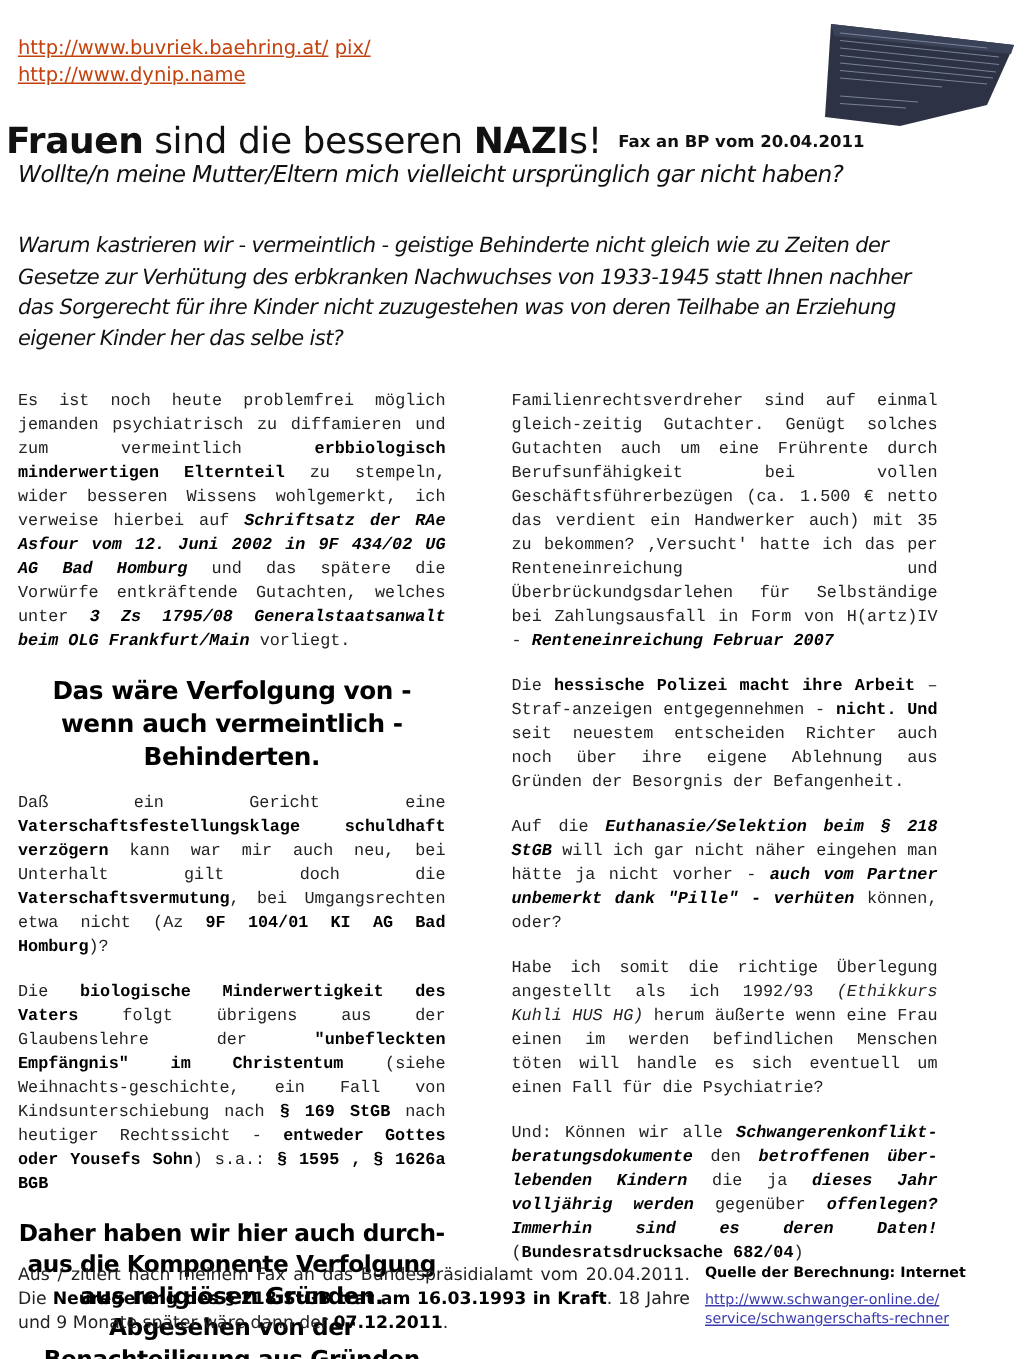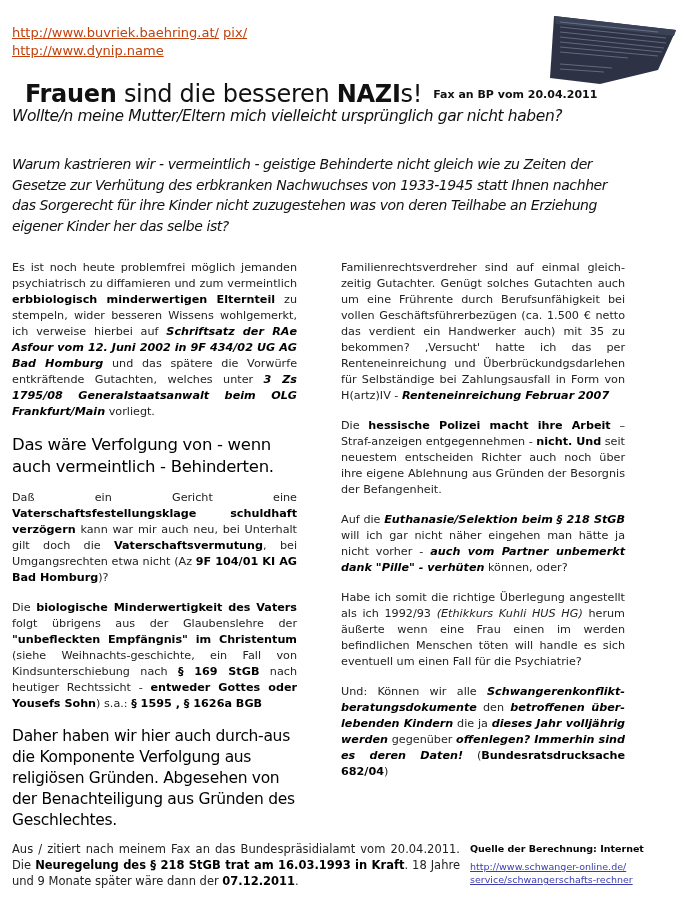--- a/index.html
+++ b/index.html
@@ -5,40 +5,40 @@
   html, body { margin: 0; padding: 0; background: #ffffff; }
   body {
     width: 684px; height: 906px; position: relative; overflow: hidden;
     font-family: "DejaVu Sans", sans-serif; color: #111;
   }
   a { color: #c2410c; text-decoration: underline; }
   .links { position: absolute; left: 12px; top: 24px; font-size: 13px; line-height: 18px; }
   .stone {
     position: absolute; left: 548px; top: 14px; width: 130px; height: 72px;
   }
-  .title-row { position: absolute; left: 25px; top: 80px; white-space: nowrap; }
+  .title-row { position: absolute; left: 4px; top: 80px; white-space: nowrap; }
   .title { font-size: 24px; font-weight: normal; letter-spacing: -0.3px; color: #111; }
   .title b { font-weight: bold; }
   .fax { font-size: 11px; font-weight: bold; margin-left: 6px; vertical-align: 4px; }
   .subtitle {
     position: absolute; left: 12px; top: 107px; font-size: 15.5px; font-style: italic;
     letter-spacing: -0.4px; white-space: nowrap;
   }
   .question {
     position: absolute; left: 12px; top: 154px; width: 600px;
     font-size: 14px; font-style: italic; line-height: 20.5px; letter-spacing: -0.4px;
   }
   .col { position: absolute; font-size: 11.2px; line-height: 16px; color: #222; text-align: justify; }
   .col-left { left: 12px; top: 260px; width: 285px; }
   .col-right { left: 341px; top: 260px; width: 284px; }
-  .col p { margin: 0 0 14px 0; }
+  .col p { margin: 0 0 14px 0; font-family: Liberation Mono, monospace; }
   .col b { color: #000; }
   .col .bi { font-weight: bold; font-style: italic; color: #000; }
   .col .it { font-style: italic; }
-  .h2 { font-size: 16.5px; line-height: 22px; color: #000; font-weight: normal; margin: 6px 0 12px 0; text-align: left; letter-spacing: -0.3px; }
+  .h2 { font-size: 16.5px; line-height: 22px; color: #000; font-weight: bold; margin: 6px 0 12px 0; text-align: center; letter-spacing: -0.3px; }
   .h2-bottom { font-size: 15.5px; line-height: 21px; margin-top: 8px; }
   .footer {
     position: absolute; left: 12px; top: 841px; width: 448px; font-size: 11.5px;
     line-height: 16px; text-align: justify; color: #222;
   }
   .footer b { color: #000; }
   .source { position: absolute; left: 470px; top: 842px; width: 200px; font-size: 9.5px; line-height: 13px; }
   .source .label { font-weight: bold; color: #000; display: block; margin-bottom: 5px; }
   .source a { color: #3b3bb0; margin-top: 48px; }
 </style>

